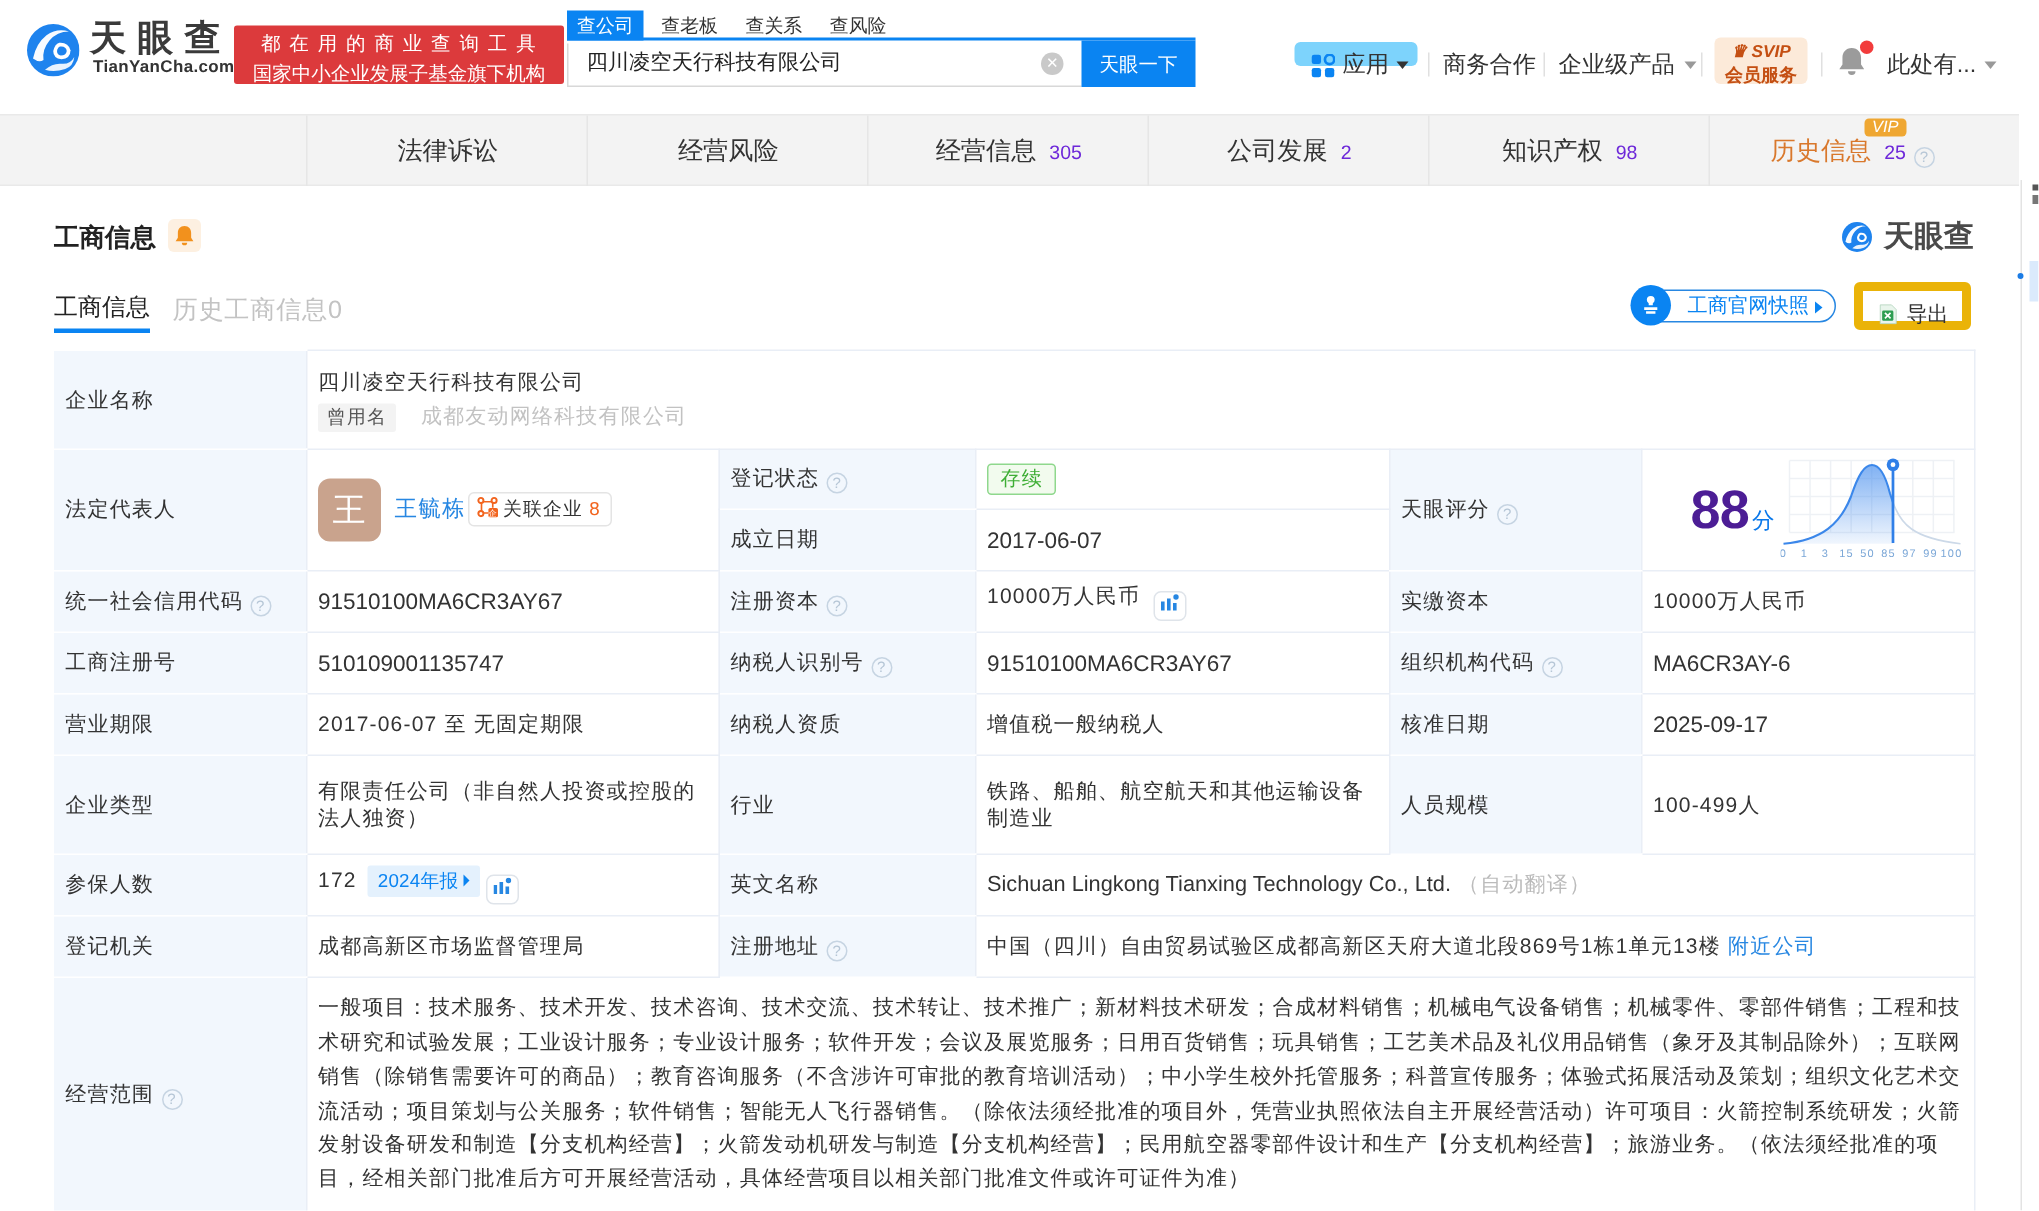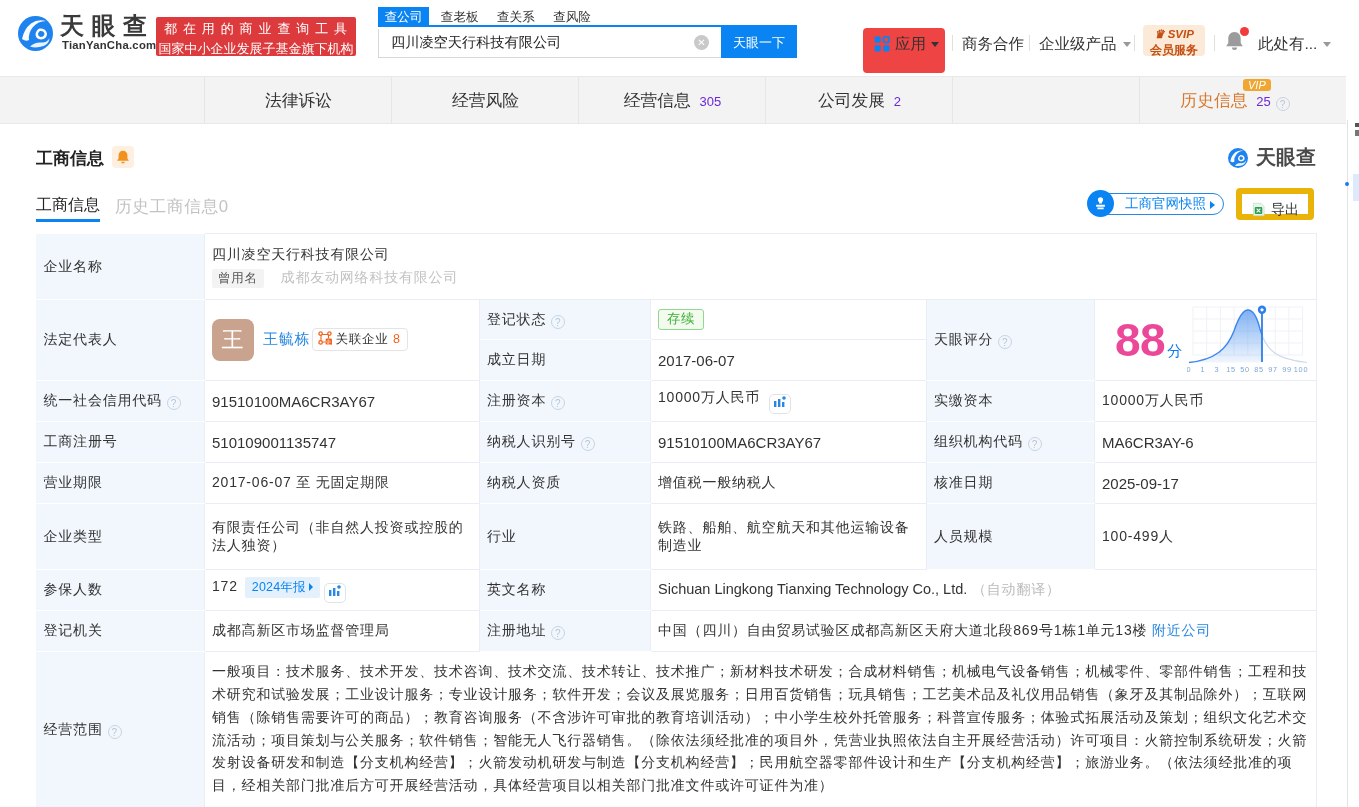--- a/index.html
+++ b/index.html
@@ -4,33 +4,33 @@
 <style>
 * { margin:0; padding:0; box-sizing:border-box; }
 html,body { width:1359px; height:807px; overflow:hidden; background:#fff;
   font-family:"Liberation Sans", sans-serif; }
 .abs { position:absolute; }
 body { position:relative; }
 
 #hdr { position:absolute; left:0; top:0; width:1359px; height:76px; background:#fff; }
 #logo-txt { position:absolute; left:60px; top:14px; font-size:24px; font-weight:bold; color:#3a3a3a; letter-spacing:7.5px; line-height:24px;}
 #logo-sub { position:absolute; left:62px; top:40px; font-size:11.3px; font-weight:bold; color:#333; letter-spacing:0.25px; line-height:11px;}
-#redbox { position:absolute; left:156px; top:17px; width:200px; height:39px; background:#dc3a3c; border-radius:2px; color:#fff; text-align:center;}
+#redbox { position:absolute; left:156px; top:17px; width:220px; height:39px; background:#dc3a3c; border-radius:2px; color:#fff; text-align:center;}
 #redbox .l1 { font-size:13px; letter-spacing:5.9px; margin-top:3px; margin-left:5px; white-space:nowrap;}
 #redbox .l2 { font-size:13px; letter-spacing:0px; margin-top:2px; white-space:nowrap;}
 
 #stabs { position:absolute; left:378px; top:7px; height:20px; }
 .stab { float:left; font-size:12.6px; color:#333; height:20px; line-height:20px; padding:0 6.7px; margin-right:5px; }
 .stab.on { background:#0a84f2; color:#fff; }
 #sbox { position:absolute; left:378px; top:25px; width:419px; height:31px; border-top:2px solid #0a84f2; }
 #sinput { position:absolute; left:0; top:2px; width:343px; height:29px; background:#fff; border-left:1px solid #d8d8d8; border-bottom:1px solid #d8d8d8; line-height:27px; font-size:14.2px; color:#222; padding-left:12px;}
 #sclear { position:absolute; left:315px; top:6px; width:15px; height:15px; border-radius:50%; background:#c9c9c9; color:#fff; font-size:10px; line-height:15px; text-align:center;}
 #sbtn { position:absolute; left:343px; top:0px; width:76px; height:31px; background:#0a84f2; color:#fff; font-size:13px; text-align:center; line-height:31px; }
 
-#happ { position:absolute; left:863px; top:28px; width:82px; height:45px; background:#ef4444; border-radius:4px; line-height:31px; font-size:15.5px; color:#333; }
+#happ { position:absolute; left:863px; top:28px; width:82px; height:16px; background:#7dd3fc; border-radius:4px; line-height:31px; font-size:15.5px; color:#333; }
 .hitem { position:absolute; top:28px; height:31px; line-height:31px; font-size:15.5px; color:#333; }
 .hdiv { position:absolute; top:35px; height:16px; width:1px; background:#e0e0e0; }
 .caret { display:inline-block; width:0; height:0; border-left:4.5px solid transparent; border-right:4.5px solid transparent; border-top:5px solid #333; vertical-align:2px; }
 .caret.gray { border-top-color:#999; }
 #svip { position:absolute; left:1143px; top:25px; width:62px; height:31px; background:#fcead9; border-radius:4px; text-align:center; color:#c9501c; }
 #svip .s1 { font-size:11.5px; font-weight:bold; font-style:italic; margin-top:2px; color:#c44f12; }
 #svip .s2 { font-size:12px; font-weight:bold; margin-top:1px; color:#c44f12; }
 
 #navbar { position:absolute; left:0; top:76px; width:1346px; height:48px; background:#f3f3f3; border-top:1px solid #e9e9e9; border-bottom:1px solid #e9e9e9;}
 .ntab { position:absolute; top:0; height:47px; line-height:47px; text-align:center; font-size:16.8px; color:#333; }
@@ -121,20 +121,21 @@
   </svg>
   <div class="abs" style="left:1240px;top:27px;width:9px;height:9px;border-radius:50%;background:#f23c3c"></div>
   <div class="hitem" style="left:1258px">此处有... <span class="caret gray" style="margin-left:1px"></span></div>
 </div>
 
 <div id="navbar">
   <div class="ntab" style="left:205px;width:187px">法律诉讼</div>
   <div class="ntab" style="left:392px;width:187px">经营风险</div>
   <div class="ntab" style="left:579px;width:187px">经营信息 <small>305</small></div>
   <div class="ntab" style="left:766px;width:187px">公司发展 <small>2</small></div>
+  <div class="ntab" style="left:953px;width:187px">知识产权 <small>98</small></div>
   <div class="ntab" style="left:1140px;width:190px;color:#d9782c">历史信息 <small>25</small><span class="qm">?</span></div>
   <div class="ndiv" style="left:204px"></div>
   <div class="ndiv" style="left:391px"></div>
   <div class="ndiv" style="left:578px"></div>
   <div class="ndiv" style="left:765px"></div>
   <div class="ndiv" style="left:952px"></div>
   <div class="ndiv" style="left:1139px"></div>
   <div class="abs" style="left:1243px;top:2px;background:#efa732;color:#fff;font-size:11px;font-weight:normal;font-style:italic;padding:0px 5px;border-radius:3px;">VIP</div>
 </div>
 
@@ -194,21 +195,21 @@
                 <circle cx="11.4" cy="2.6" r="1.7" fill="none" stroke="#f2641e" stroke-width="1.3"></circle>
                 <circle cx="2.6" cy="11.4" r="1.7" fill="none" stroke="#f2641e" stroke-width="1.3"></circle>
                 <rect x="7.6" y="7.6" width="6.4" height="6.4" rx="1.2" fill="#f2641e"></rect>
                 <path d="M4 3.5 L10 3.5 M3 4 L3 10 M10.5 4 L10.5 7.5 M4 11 L7.5 11" stroke="#f2641e" stroke-width="1.1" fill="none"></path>
                 <text x="10.8" y="12.9" font-size="5.5" fill="#fff" text-anchor="middle" font-family="sans-serif">企</text>
               </svg>关联企业 <b>8</b></span></td>
       <td class="lb">登记状态<span class="qm">?</span></td>
       <td><span class="green">存续</span></td>
       <td class="lb" rowspan="2">天眼评分<span class="qm">?</span></td>
       <td rowspan="2" id="scorecell" style="position:relative">
-        <span style="font-size:46px;font-weight:bold;color:#ec4899;margin-left:13px;letter-spacing:-0.5px">88</span><span style="font-size:15px;color:#0a78ea;margin-left:2px">分</span>
+        <span style="font-size:36px;font-weight:bold;color:#4c1d95;margin-left:25px;letter-spacing:-0.5px">88</span><span style="font-size:15px;color:#0a78ea;margin-left:2px">分</span>
         <svg width="122" height="70" viewBox="0 0 122 70" style="position:absolute;left:92px;top:3px">
           <g stroke="#eef1f5" stroke-width="1">
             <path d="M6 4 H116 M6 16 H116 M6 28 H116 M6 40 H116 M6 52 H116"></path>
             <path d="M6 4 V52 M19.7 4 V52 M33.4 4 V52 M47.1 4 V52 M60.8 4 V52 M74.5 4 V52 M88.2 4 V52 M101.9 4 V52 M115.6 4 V52"></path>
           </g>
           <defs>
                 <linearGradient id="bg1" x1="0" y1="0" x2="0" y2="1">
             <stop offset="0" stop-color="#4a90ee" stop-opacity="0.7"></stop>
                   <stop offset="1" stop-color="#4a90ee" stop-opacity="0.08"></stop>
           </linearGradient>

